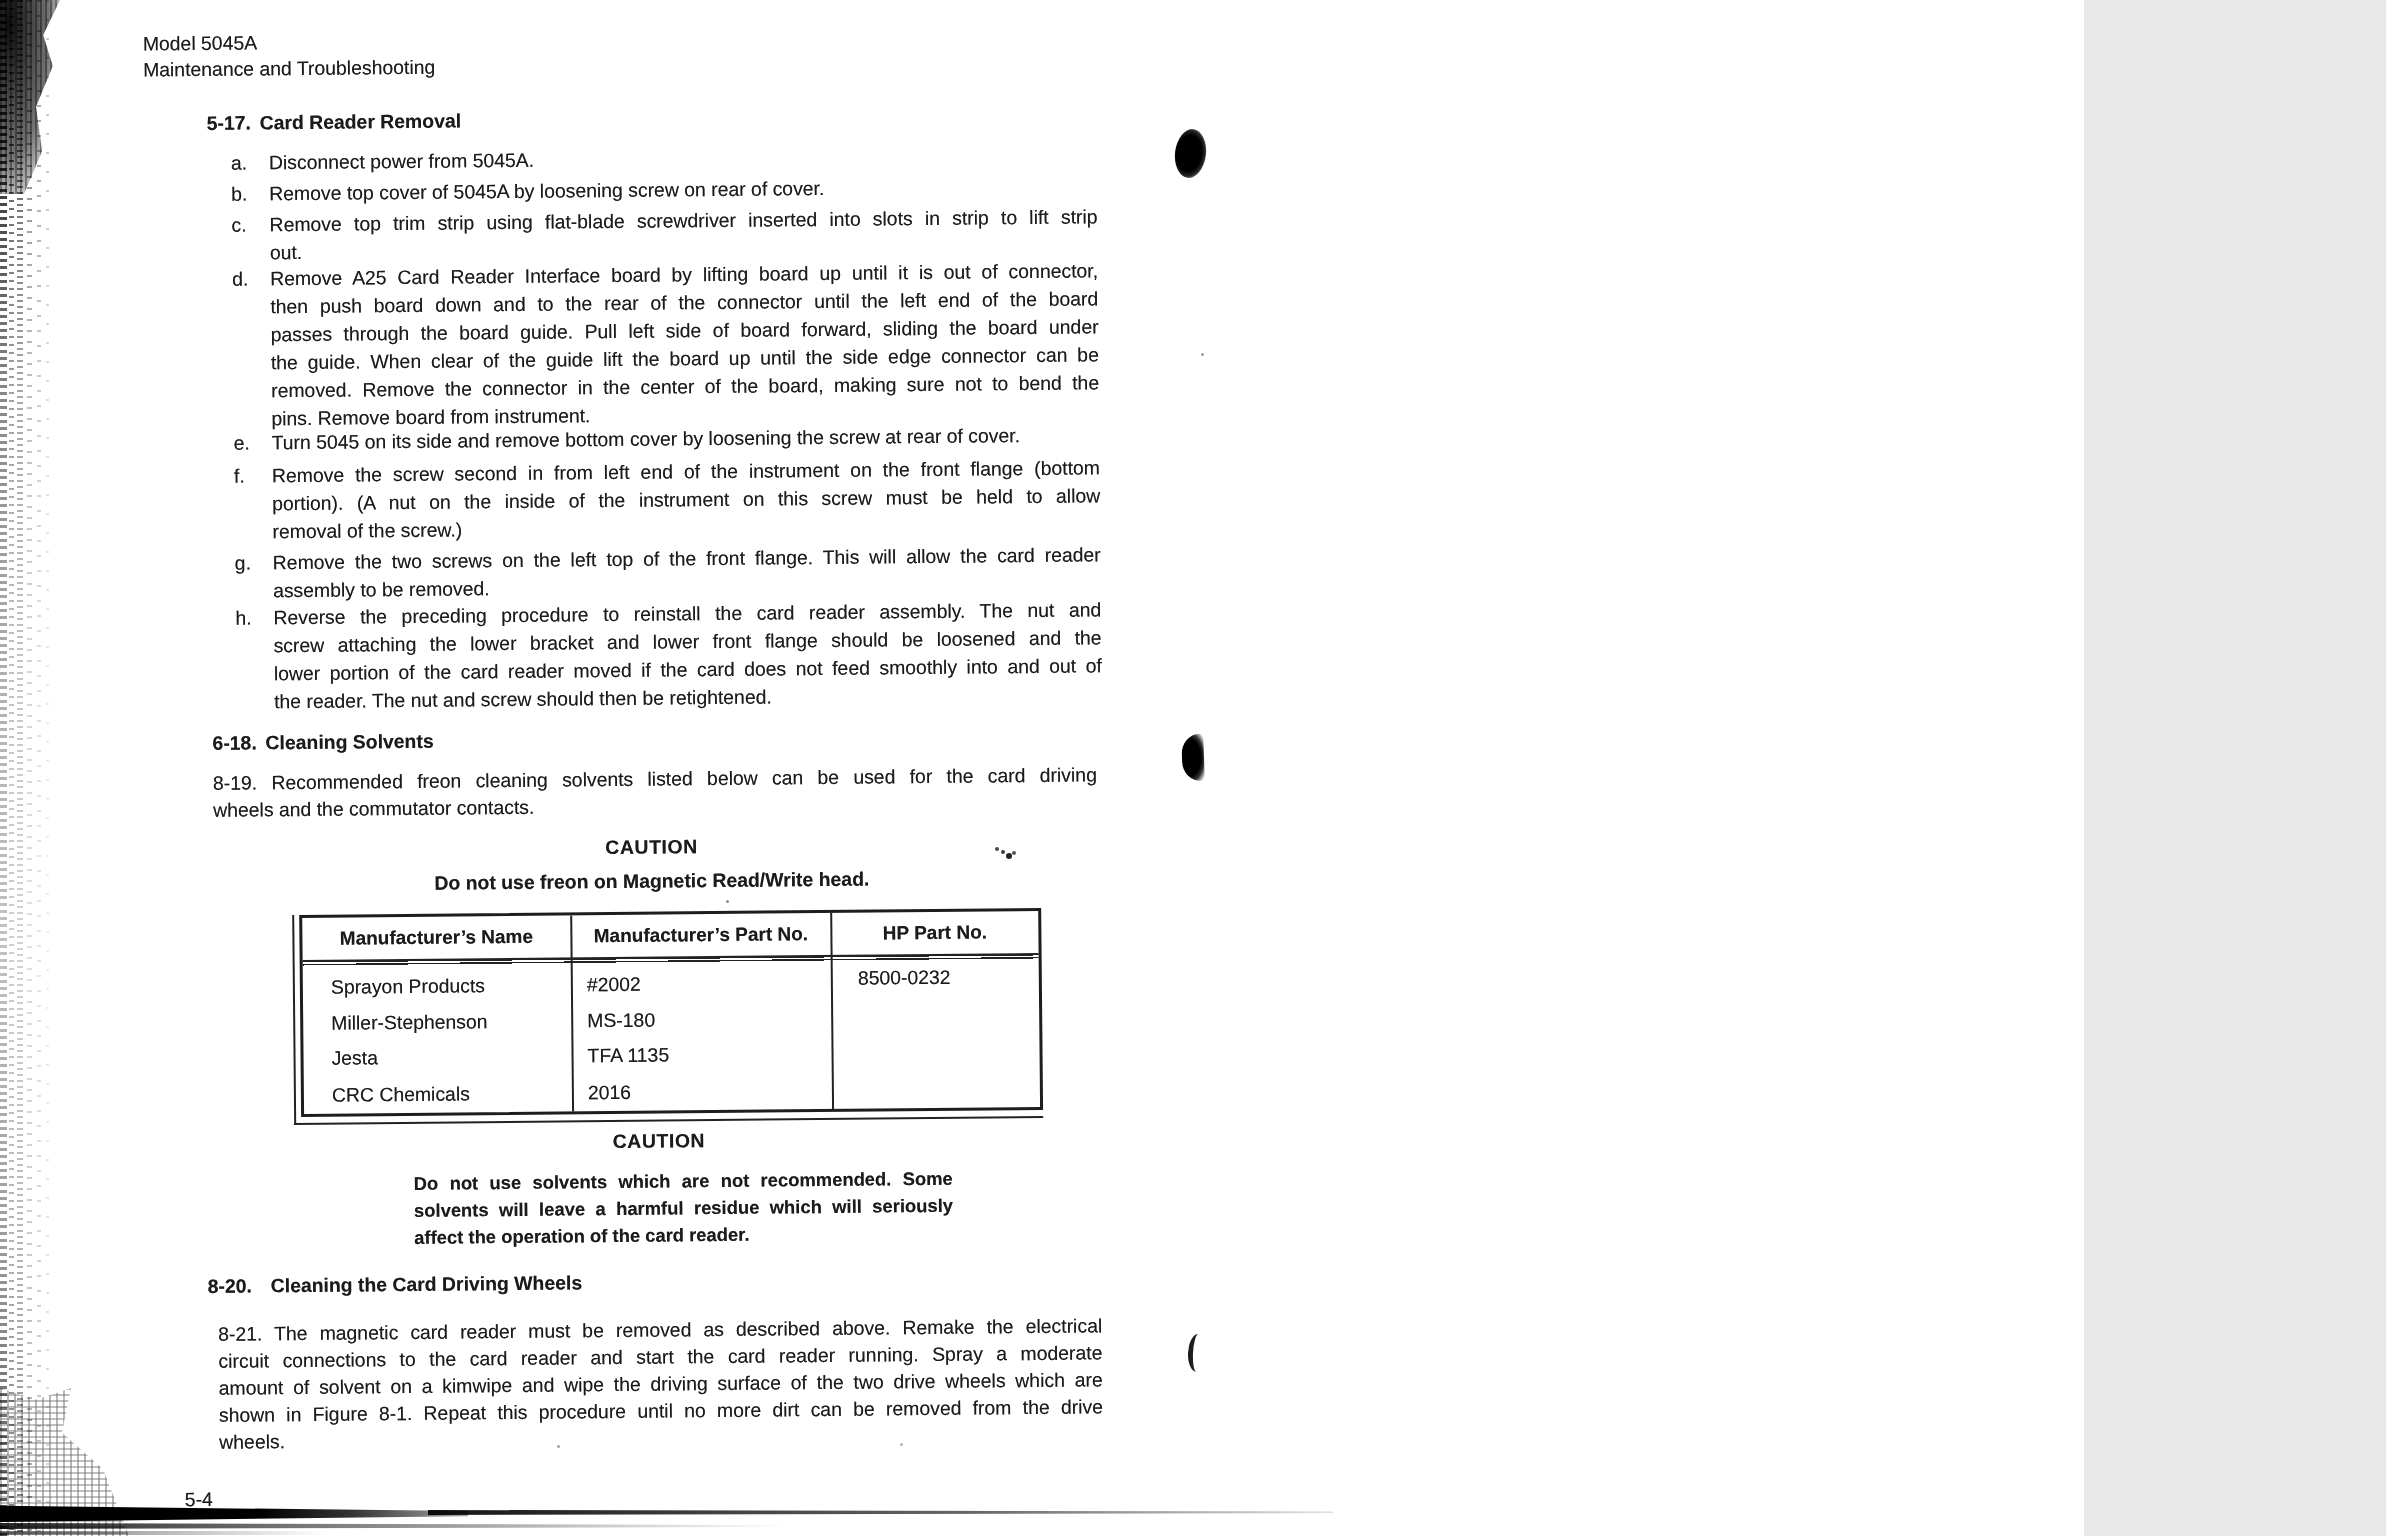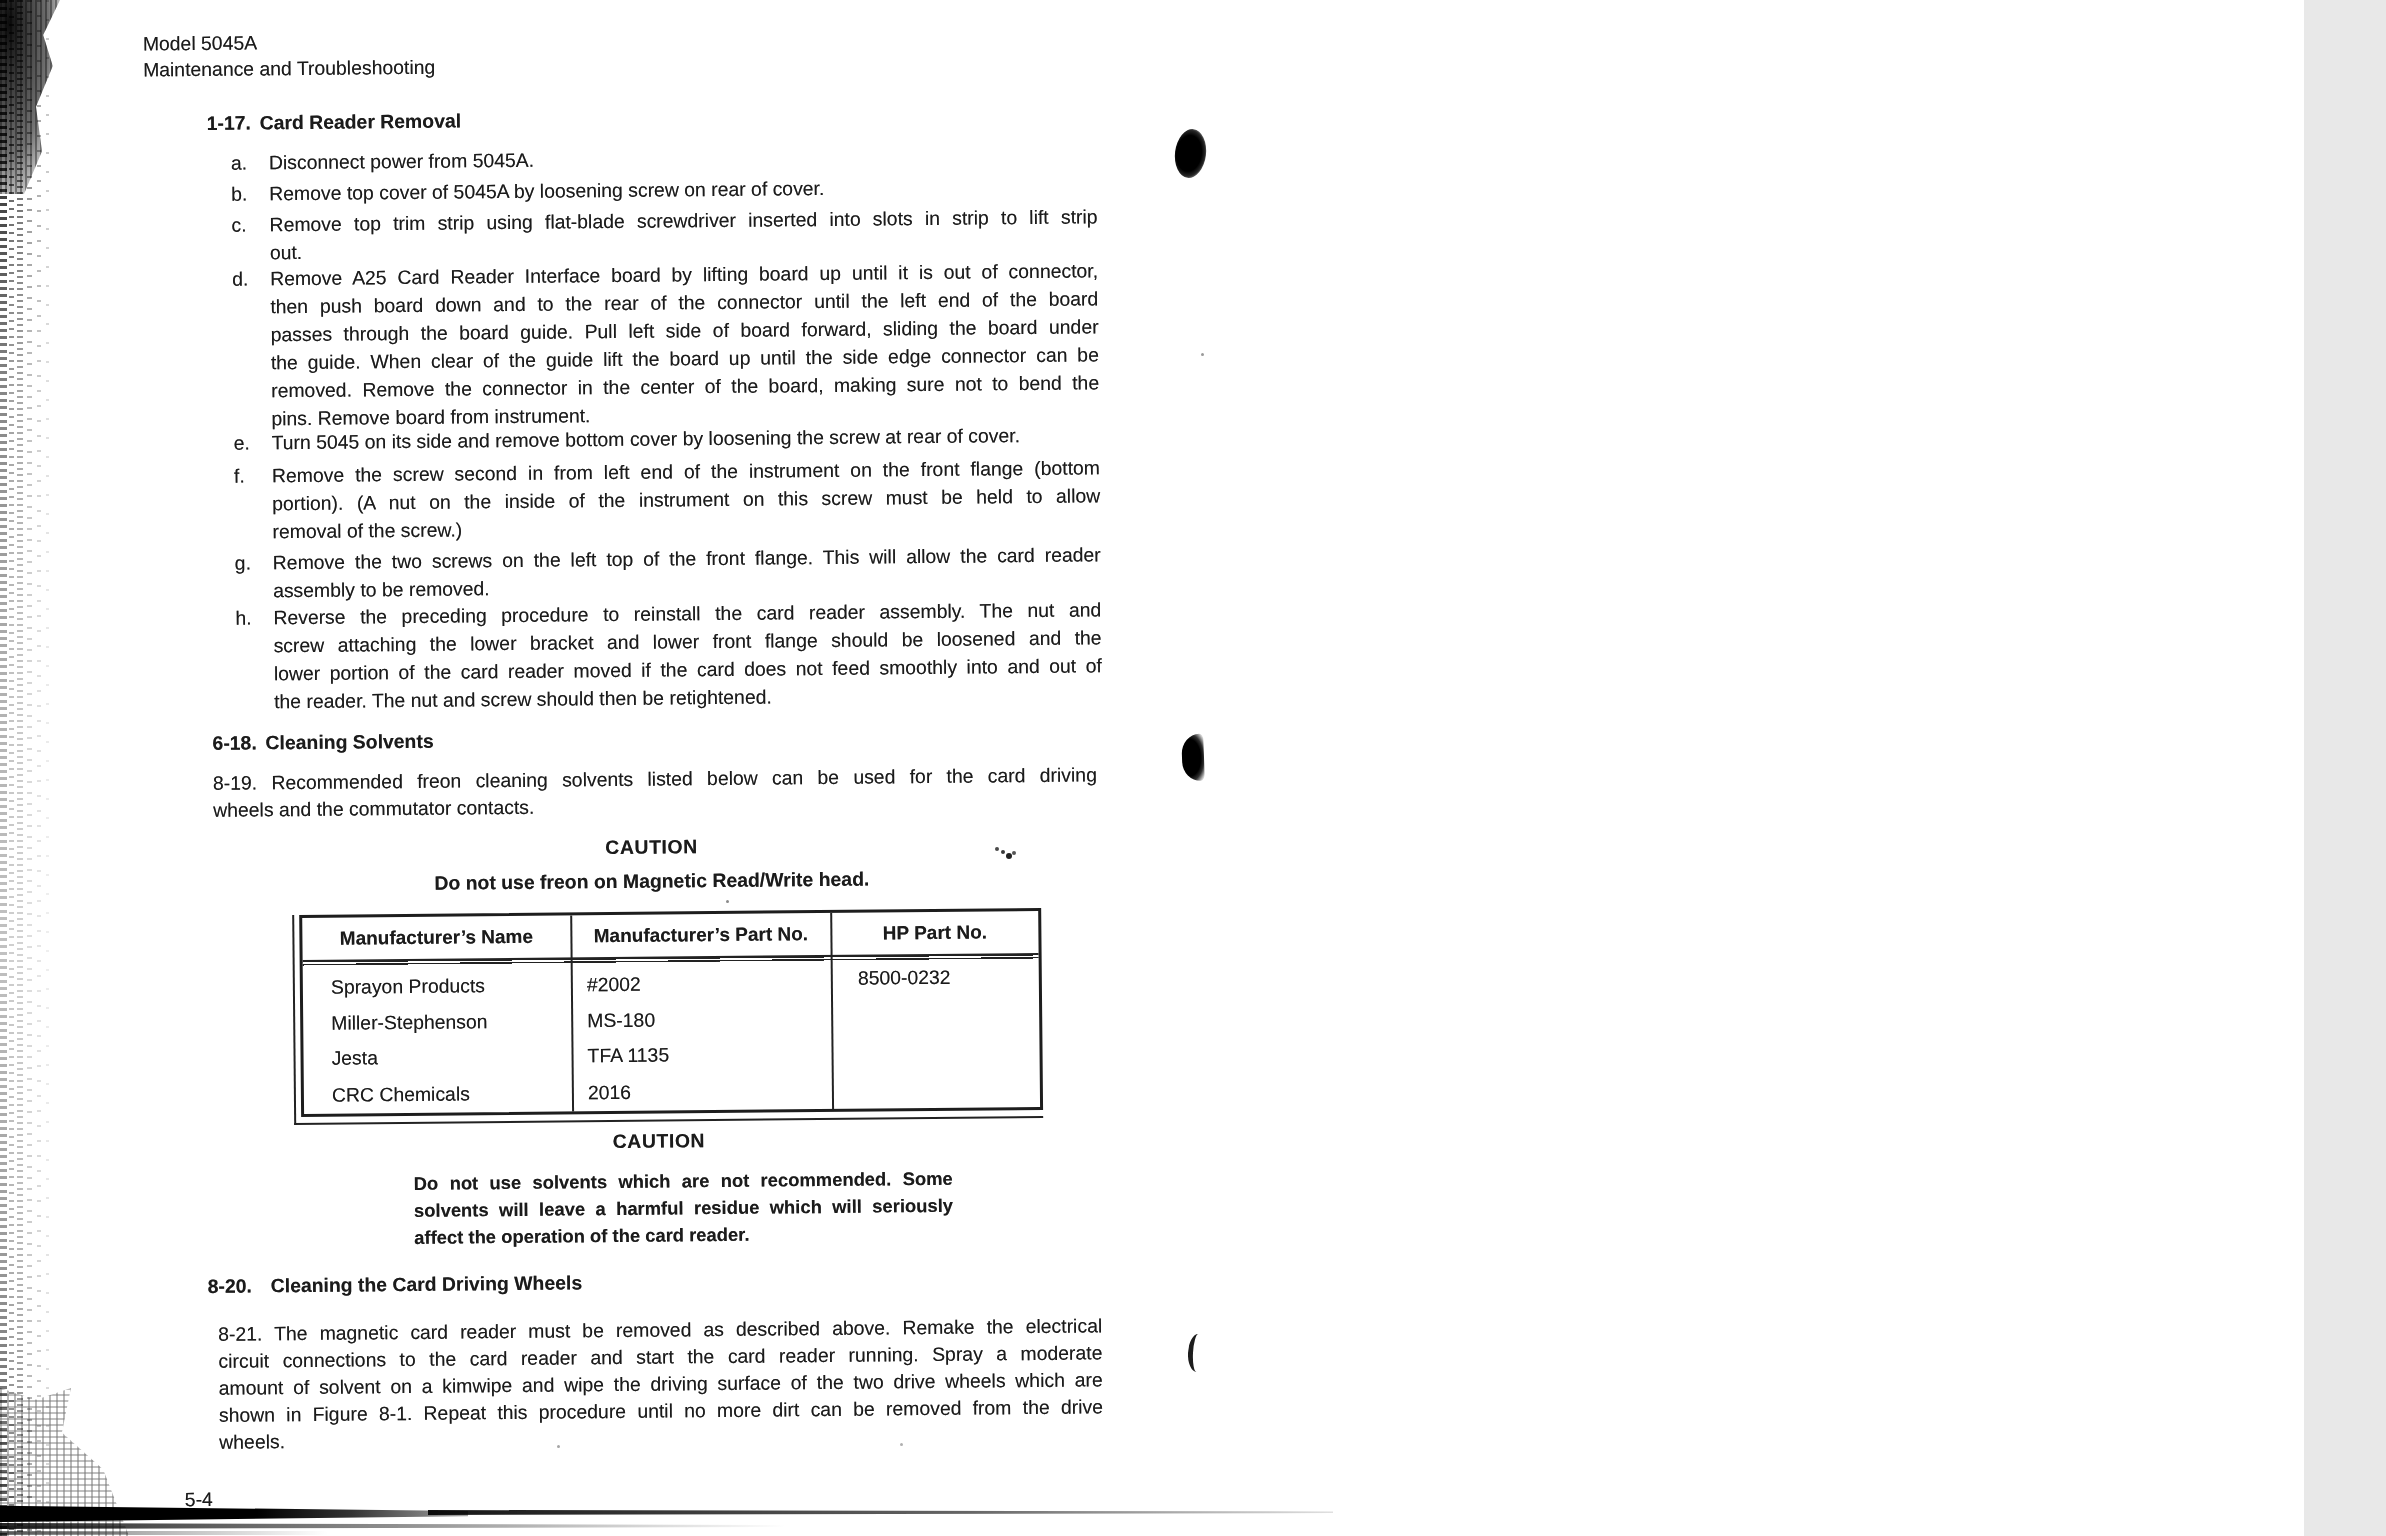--- a/index.html
+++ b/index.html
@@ -1,16 +1,16 @@
 <!DOCTYPE html>
 <html><head>
 <meta charset="utf-8">
 <style>
   html,body{margin:0;padding:0;background:#e8e8e8;}
-  .screen{position:relative;width:2304px;height:1536px;background:#ffffff;overflow:hidden;
+  .screen{position:relative;width:2084px;height:1536px;background:#ffffff;overflow:hidden;
     font-family:"Liberation Sans", sans-serif;color:#1b1b1b;font-size:19.4px;
     text-shadow:0 0 0.6px rgba(25,25,25,.55);}
   #content{position:absolute;left:0;top:0;width:2386px;height:1536px;
     transform:rotate(-0.55deg);transform-origin:199px 896px;}
   .t{position:absolute;white-space:nowrap;}
   .b{font-weight:bold;}
   .item{position:absolute;width:828px;line-height:28px;}
   .item .lbl{position:absolute;left:-38px;top:0;}
   .jl{text-align:justify;text-align-last:justify;}
   .ll{text-align:left;}
@@ -75,21 +75,21 @@
 </head>
 <body>
 
 <div class="screen">
 
   <div id="content">
 
     <div class="t" style="left:151px;top:32px;">Model 5045A</div>
     <div class="t" style="left:151px;top:58px;">Maintenance and Troubleshooting</div>
 
-    <div class="t b" style="left:214px;top:112px;">1-17.</div>
+    <div class="t b" style="left:214px;top:112px;">5-17.</div>
     <div class="t b" style="left:267px;top:112px;">Card Reader Removal</div>
 
     <div class="item" style="left:276px;top:149px;">
       <span class="lbl">a.</span>
       <div class="ll">Disconnect power from 5045A.</div>
     </div>
 
     <div class="item" style="left:276px;top:180px;">
       <span class="lbl">b.</span>
       <div class="ll">Remove top cover of 5045A by loosening screw on rear of cover.</div>

